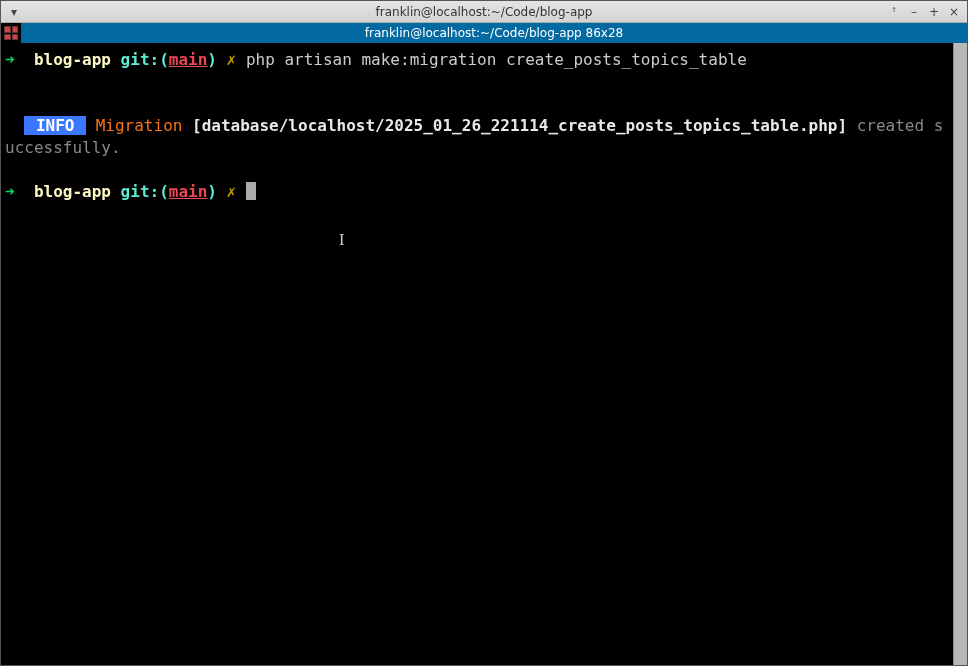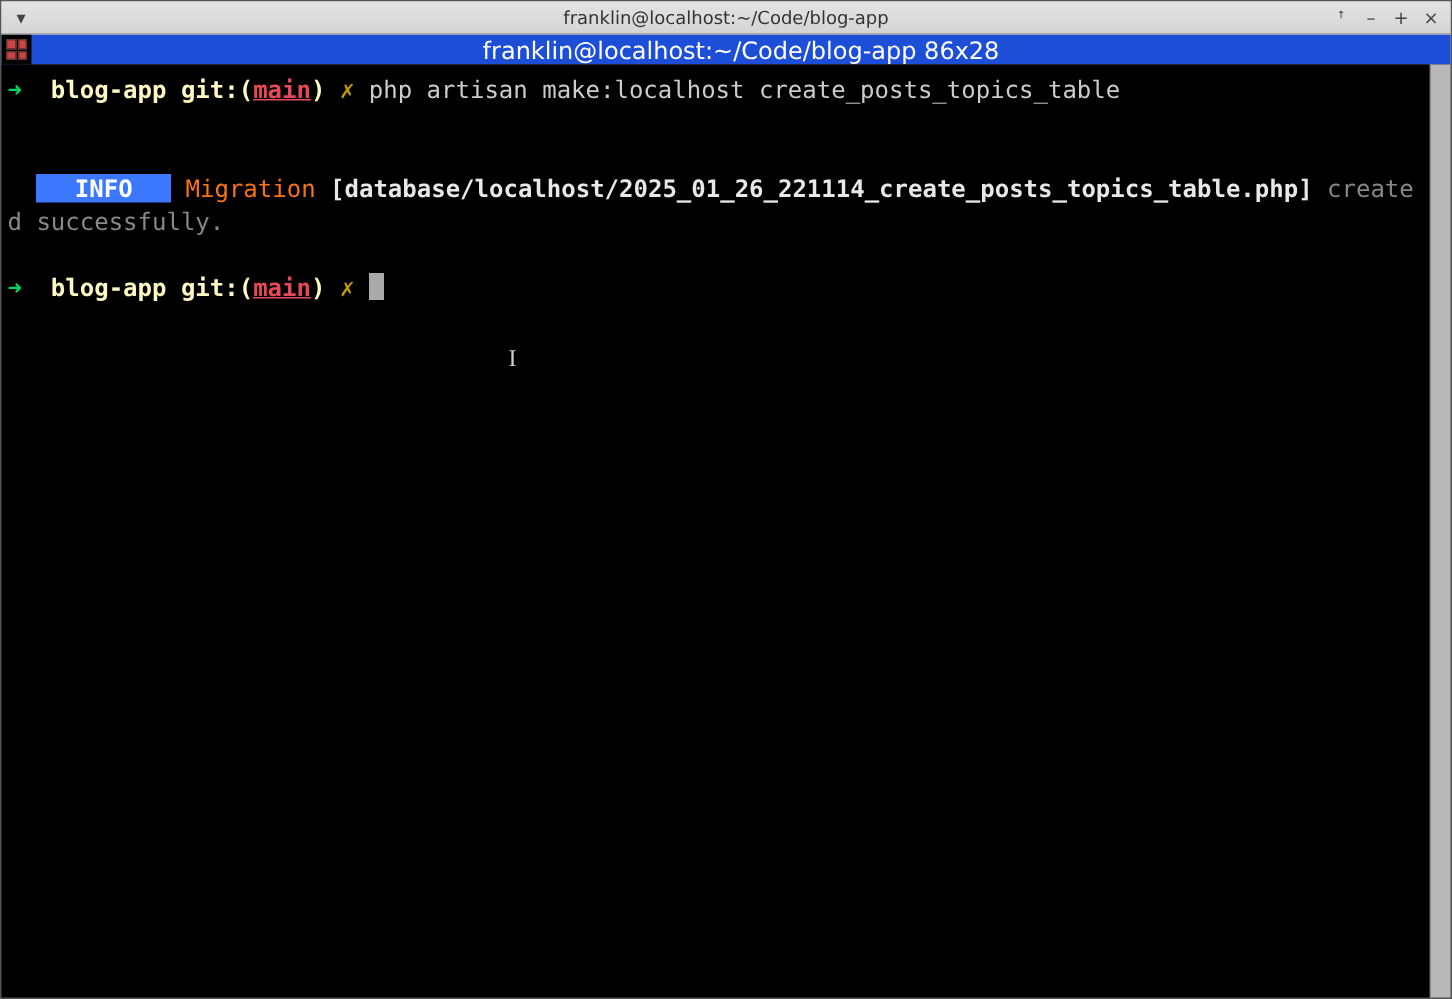--- a/index.html
+++ b/index.html
@@ -49,24 +49,24 @@
       display: flex;
       align-items: center;
       justify-content: center;
       font-size: 12px;
       color: #444;
       cursor: pointer;
     }
     .title-text { font-weight: normal; }
     .tabbar {
       height: 20px;
-      background: #1d4ed8;
+      background: #0369a1;
       display: flex;
       align-items: stretch;
-      font-size: 16px;
+      font-size: 12px;
     }
     .tab-icon {
       width: 20px;
       background: #000;
       display: flex;
       align-items: center;
       justify-content: center;
     }
     .tab-icon-grid {
       width: 14px;
@@ -105,28 +105,28 @@
       font-weight: bold;
       position: relative;
     }
     .scrollbar {
       width: 14px;
       background: #b8b8b8;
       border-left: 1px solid #888;
     }
     .arrow { color: #00d75f; }
     .folder { color: #fef9c3; }
-    .git-label { color: #fef9c3; }
+    .git-label { color: #5eead4; }
     .branch { color: #e74856; text-decoration: underline; }
     .dirty { color: #c19c00; }
     .cmd { color: #ccc; font-weight: normal; }
     .info-badge {
       background: #3b78ff;
       color: #fff;
-      padding: 0 16px;
+      padding: 0 2px;
     }
     .label-gray { color: #f97316; font-weight: normal; }
     .path-bold { color: #e8e8e8; }
     .success { color: #888; font-weight: normal; }
     .cursor-block {
       display: inline-block;
       width: 10px;
       height: 18px;
       background: #aaa;
       vertical-align: middle;
@@ -165,21 +165,21 @@
         <span></span>
           <span></span>
           <span></span>
           <span></span>
       </div>
     </div>
     <div class="tab-title">franklin@localhost:~/Code/blog-app 86x28</div>
   </div>
 
   <div class="terminal-wrap">
-    <div class="terminal"><span class="arrow">➜</span>  <span class="folder">blog-app</span> <span class="git-label">git:(</span><span class="branch">main</span><span class="git-label">)</span> <span class="dirty">✗</span> <span class="cmd">php artisan make:localhost create_posts_topics_table</span>
+    <div class="terminal"><span class="arrow">➜</span>  <span class="folder">blog-app</span> <span class="git-label">git:(</span><span class="branch">main</span><span class="git-label">)</span> <span class="dirty">✗</span> <span class="cmd">php artisan make:migration create_posts_topics_table</span>
 
 
   <span class="info-badge"> INFO </span><span class="label-gray"> Migration </span><span class="path-bold">[database/localhost/2025_01_26_221114_create_posts_topics_table.php]</span><span class="success"> created successfully.</span>
 
 <span class="arrow">➜</span>  <span class="folder">blog-app</span> <span class="git-label">git:(</span><span class="branch">main</span><span class="git-label">)</span> <span class="dirty">✗</span> <span class="cursor-block"></span>
 <span class="text-cursor">I</span></div>
     <div class="scrollbar"></div>
   </div>
 </div>
 

